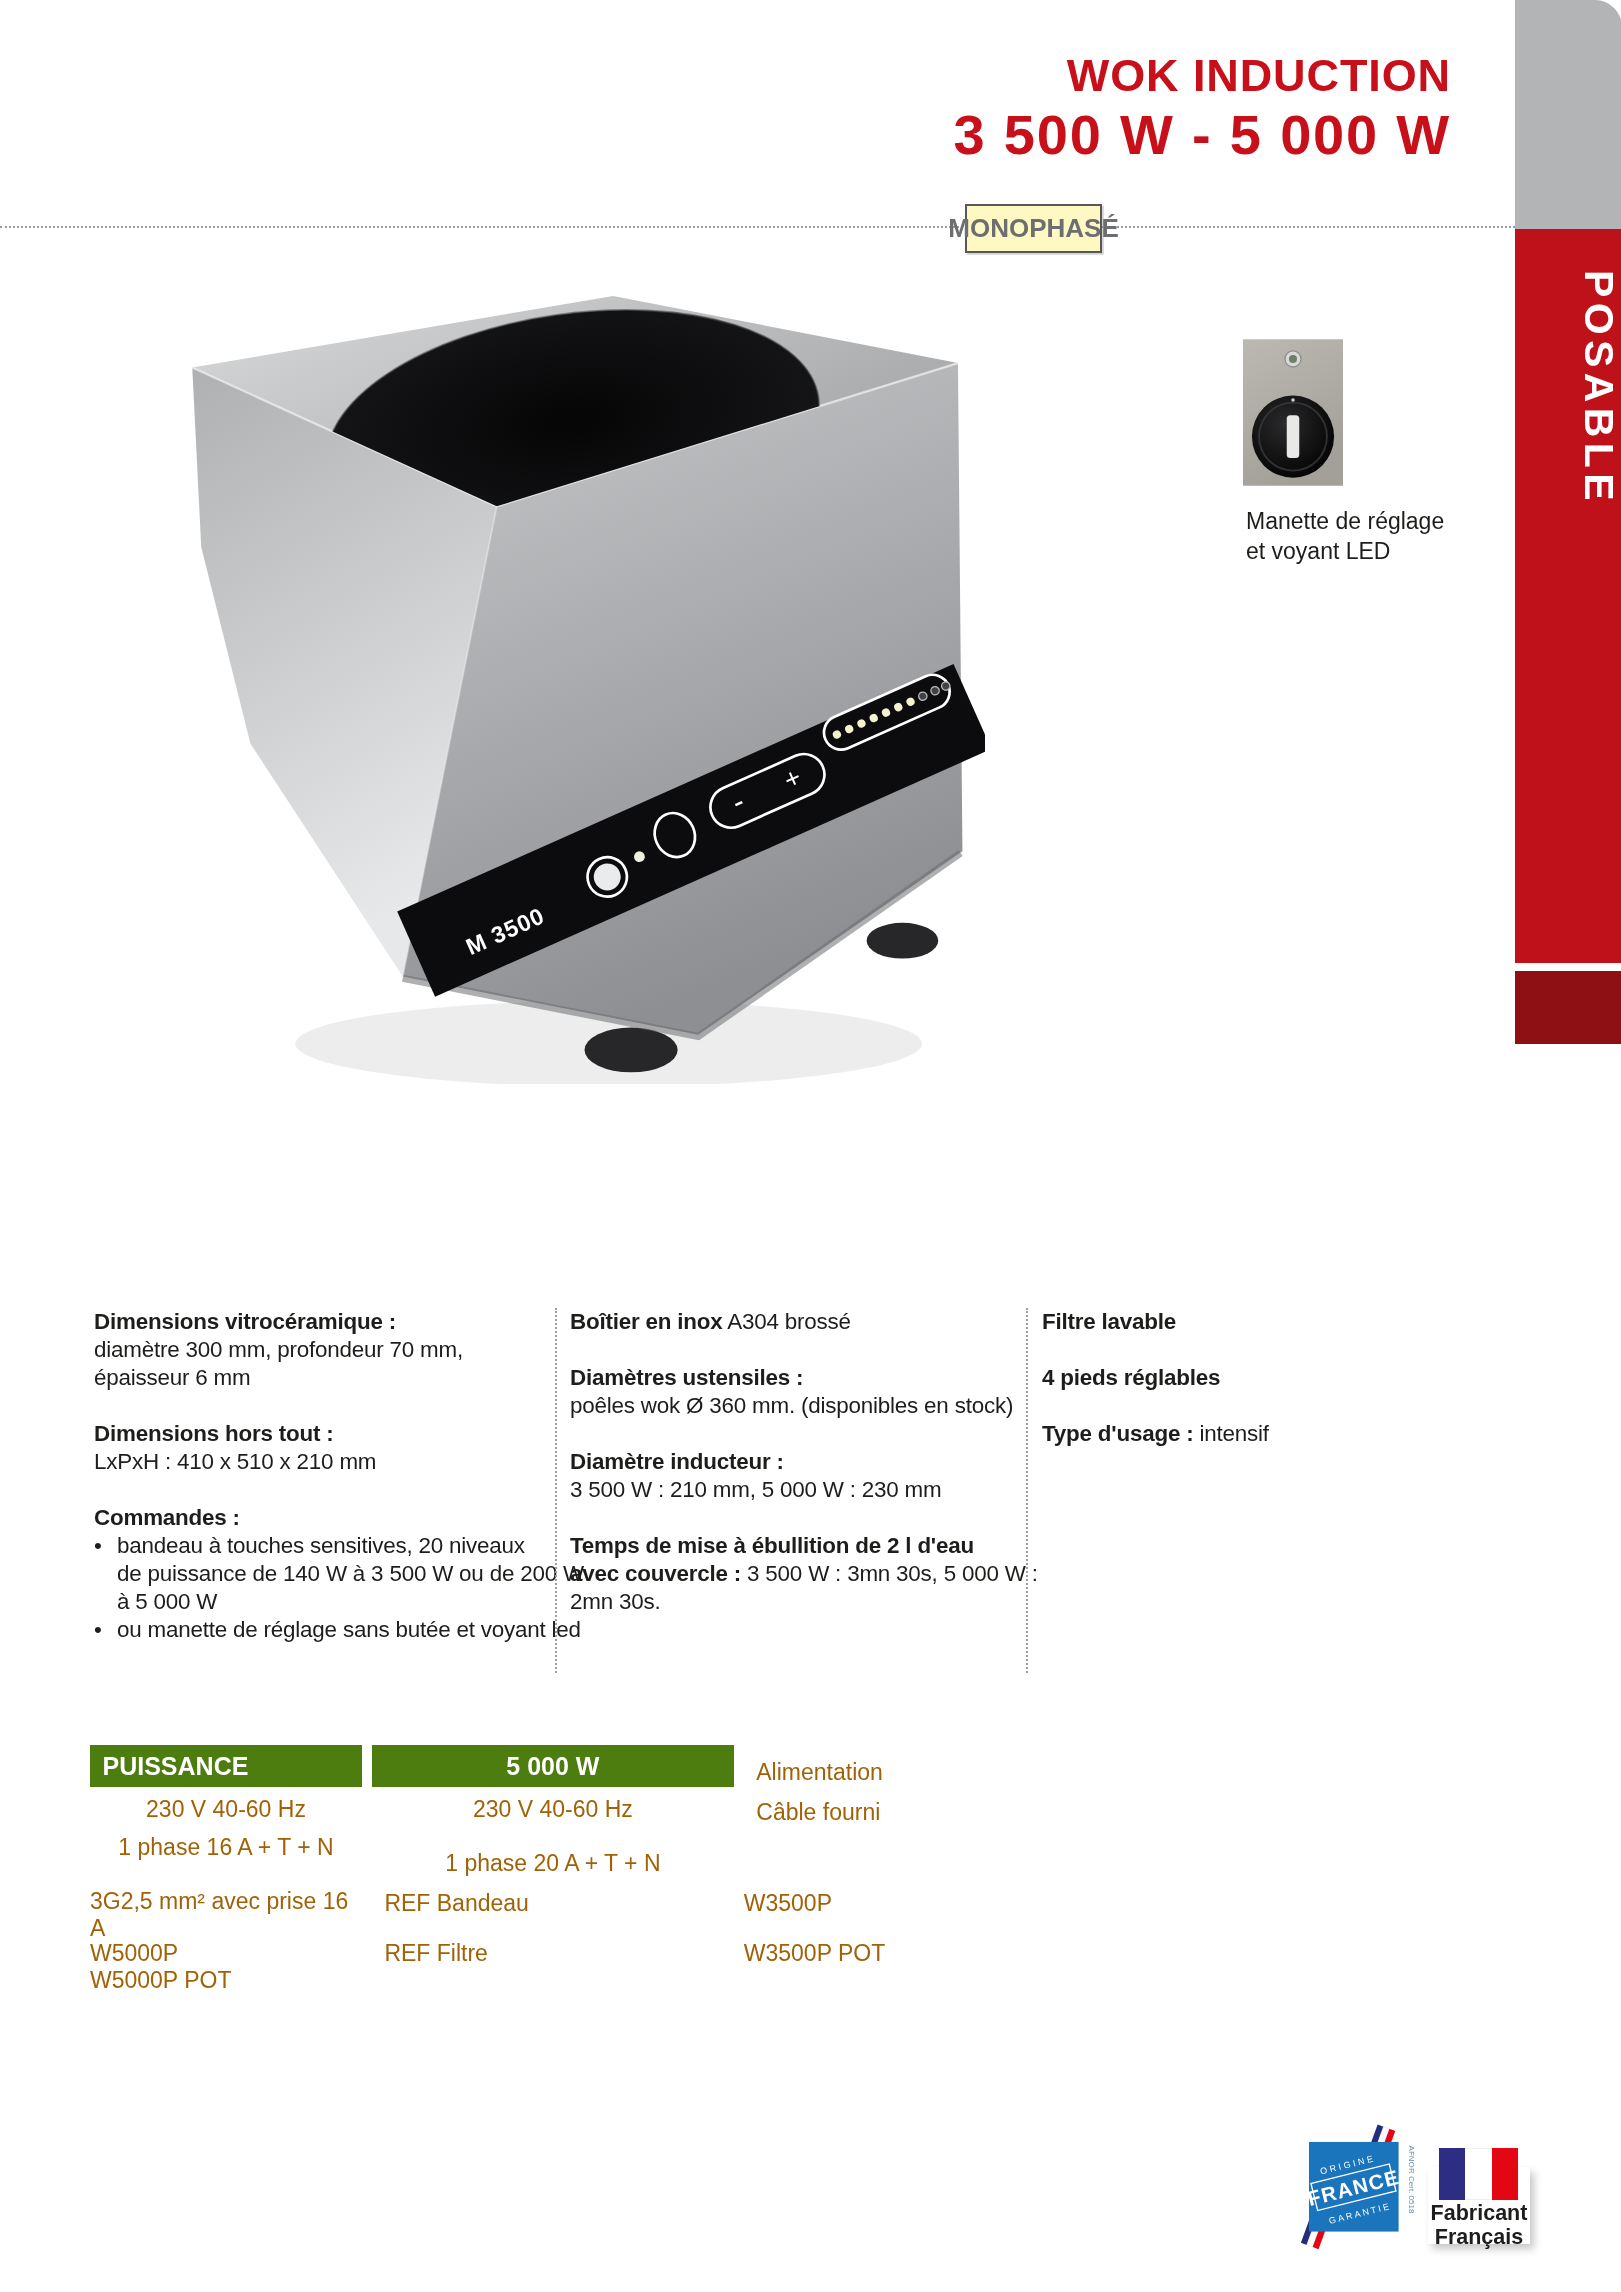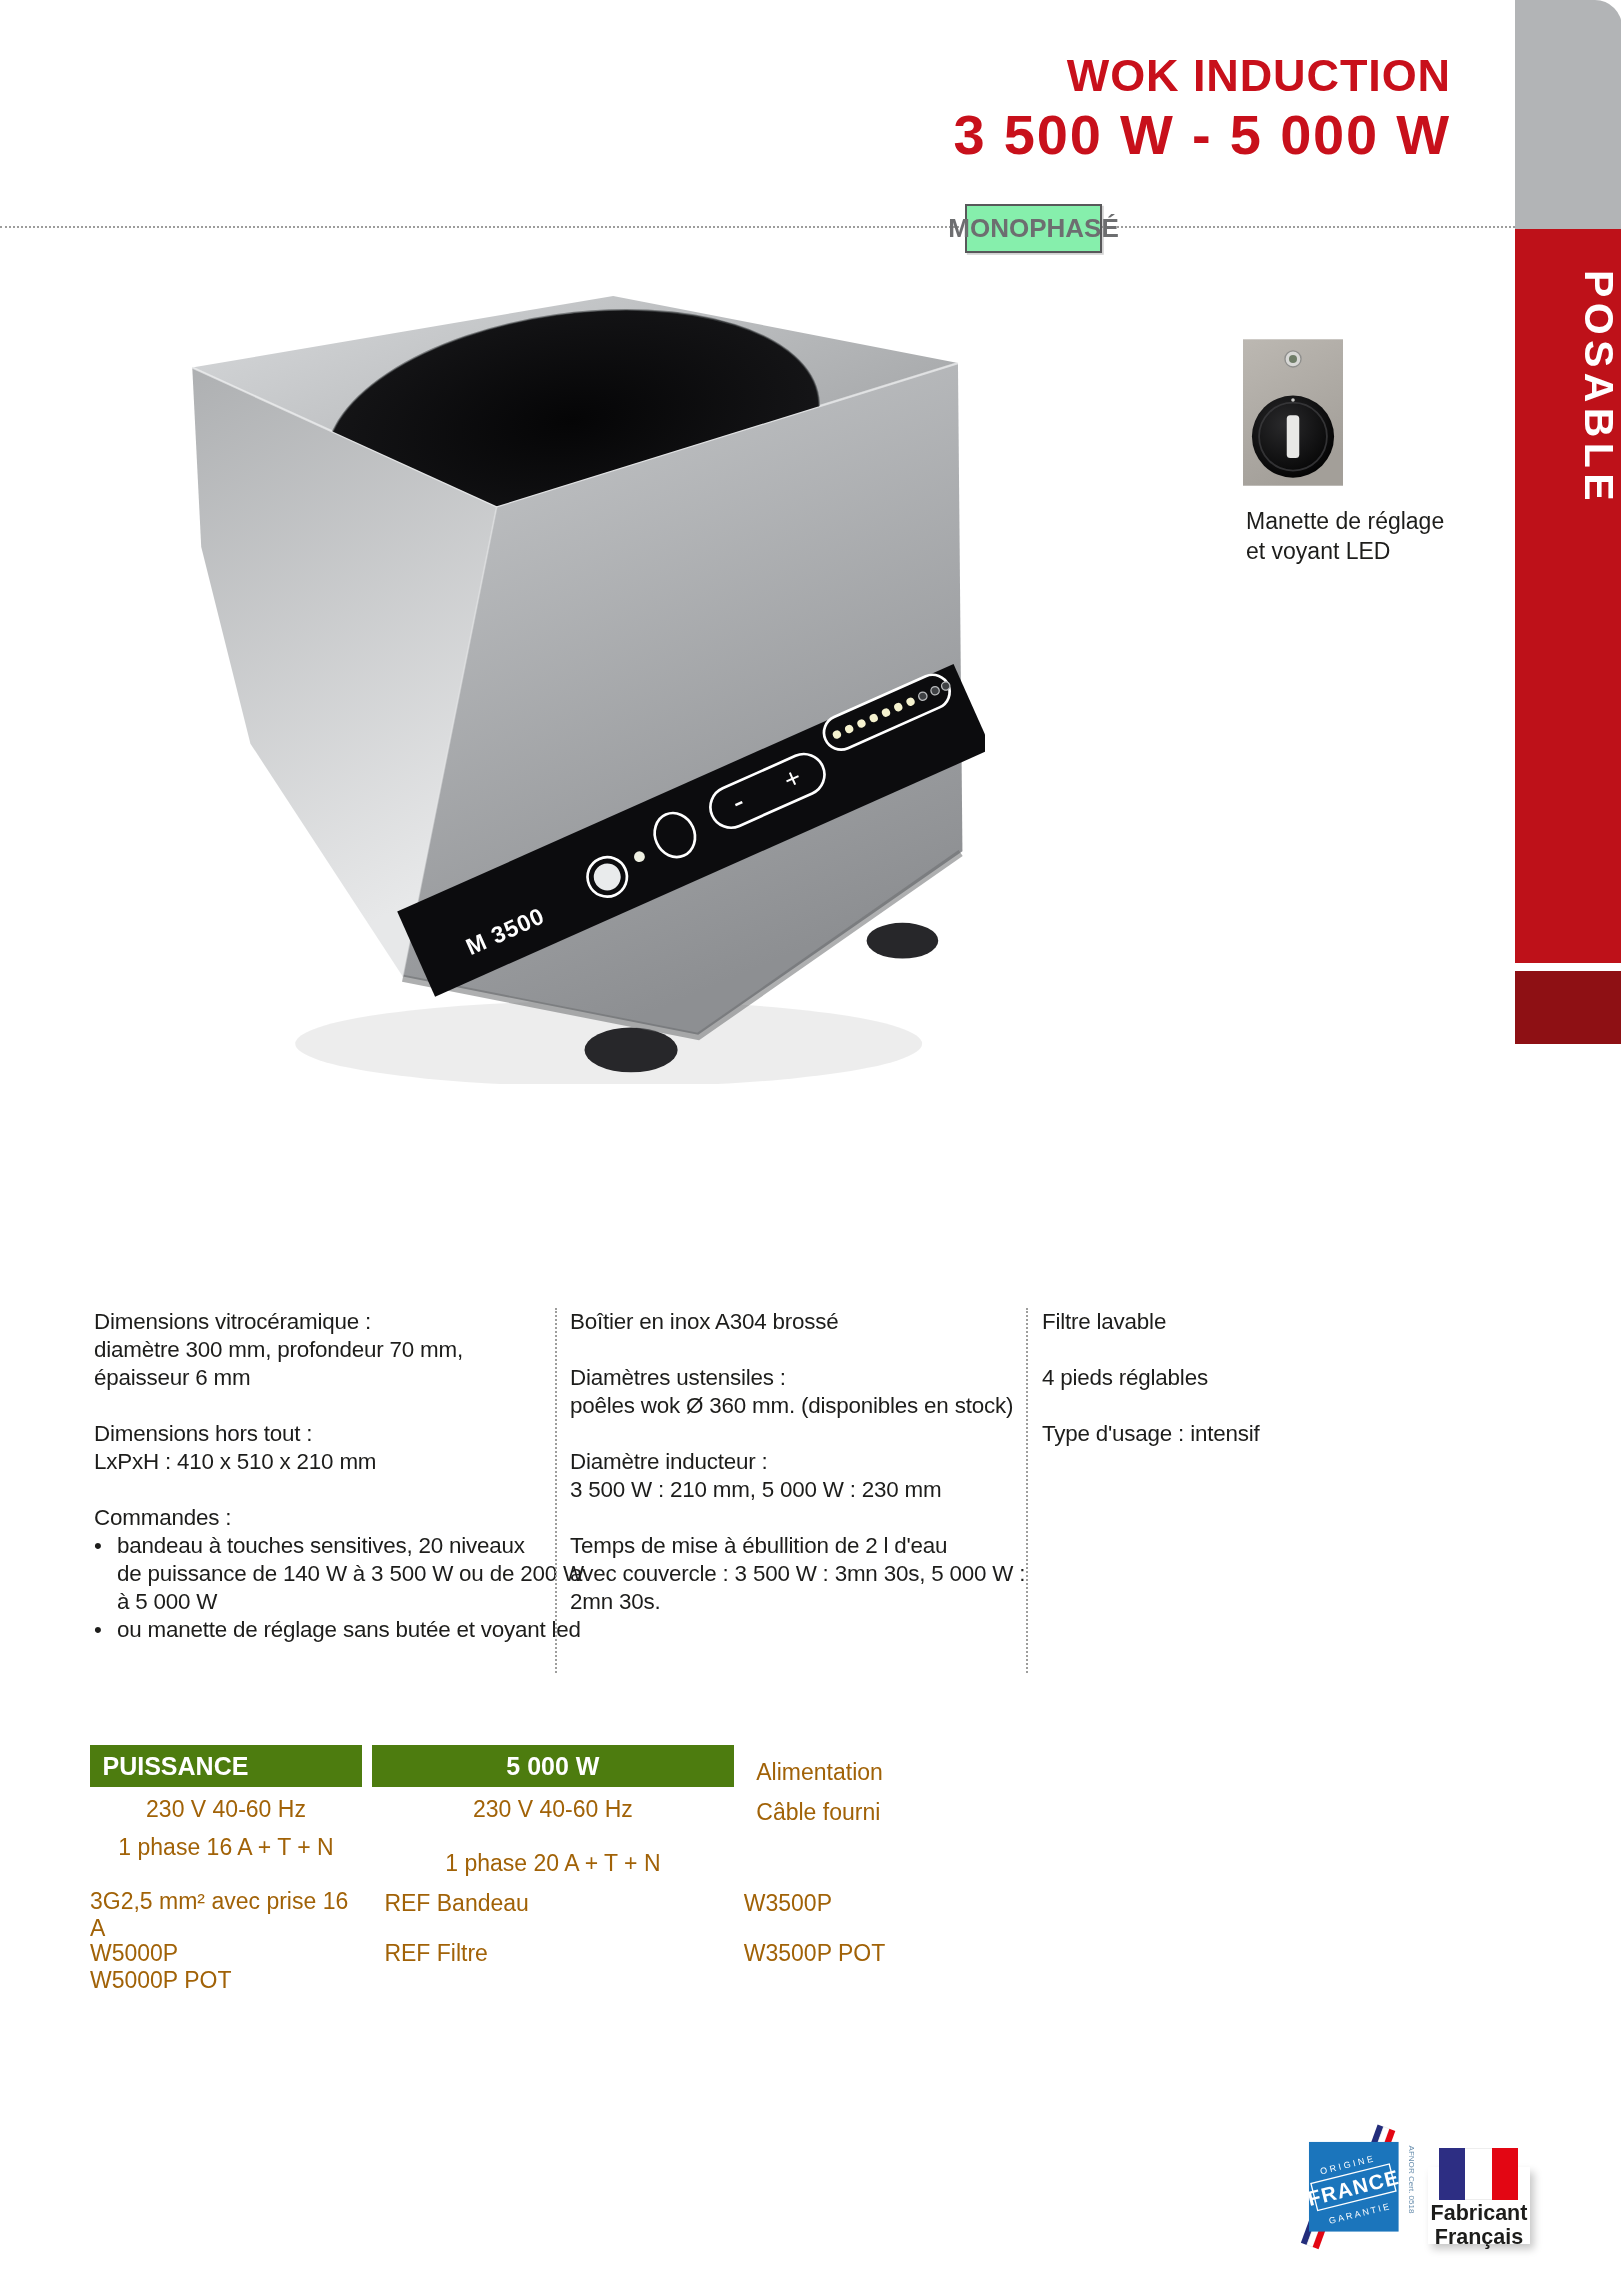--- a/index.html
+++ b/index.html
@@ -6,21 +6,21 @@
   .page{position:relative;width:1622px;height:2293px;background:#ffffff;overflow:hidden;
         font-family:"Liberation Sans",sans-serif;color:#1d1d1b;border-radius:27px;}
 
   
   .title-block{position:absolute;top:50px;right:171px;text-align:right;color:#c8101b;font-weight:bold;}
   .title-line1{font-size:45px;line-height:52px;letter-spacing:0.9px;}
   .title-line2{font-size:56px;line-height:66px;letter-spacing:1.8px;}
 
   .dotted-h{position:absolute;top:226px;left:0;width:1515px;border-top:2.7px dotted #9d9d9c;}
 
-  .mono-badge{position:absolute;left:965px;top:204px;width:133px;height:45px;background:#86efac;
+  .mono-badge{position:absolute;left:965px;top:204px;width:133px;height:45px;background:#fef9c3;
               border:2.7px solid #58585a;box-shadow:1.8px 1.8px 0 rgba(130,130,130,.35);
               display:flex;align-items:center;justify-content:center;
               font-size:26px;font-weight:bold;color:#6d6e70;letter-spacing:0px;}
 
   
   .side-gray{position:absolute;left:1515px;top:0;width:107px;height:229px;background:#b2b4b6;}
   .side-red{position:absolute;left:1515px;top:229px;width:107px;height:734px;background:#be1119;}
   .side-red .vtext{position:absolute;top:41px;left:0;width:107px;text-align:center;
                    writing-mode:vertical-rl;text-orientation:mixed;
                    color:#fff;font-size:41px;font-weight:bold;letter-spacing:5.4px;margin:0 auto;
@@ -32,21 +32,21 @@
 
   
   .knob-card{position:absolute;left:1243px;top:339px;width:100px;height:147px;}
   .knob-caption{position:absolute;left:1246px;top:507px;width:251px;
                 font-size:23px;line-height:29.6px;color:#1d1d1b;}
 
   
   .spec-col{position:absolute;top:1308px;}
   .spec-col p{margin:0;font-size:22.4px;line-height:28px;white-space:nowrap;letter-spacing:-0.2px;}
   .spec-col .blank{height:28px;}
-  .spec-col b{font-weight:normal;}
+  .spec-col b{font-weight:bold;}
   .col1{left:94px;width:461px;}
   .col2{left:570px;width:455px;}
   .col3{left:1042px;width:448px;}
   .bullet-line{display:flex;}
   .bullet-dot{width:23px;flex:0 0 23px;}
   .bullet-indent{padding-left:23px;}
   .vdivider{position:absolute;top:1308px;height:365px;border-left:2.7px dotted #9d9d9c;}
   .vd1{left:555px;} .vd2{left:1026px;}
 
   

